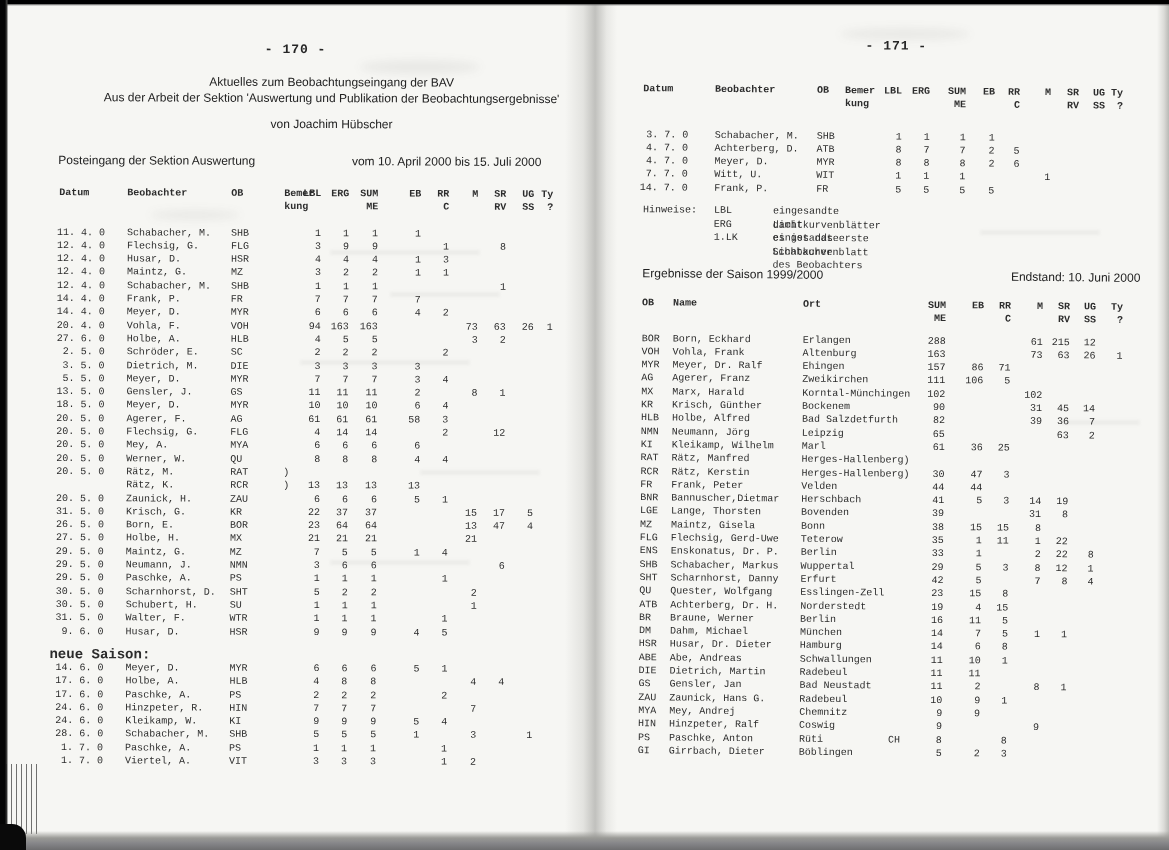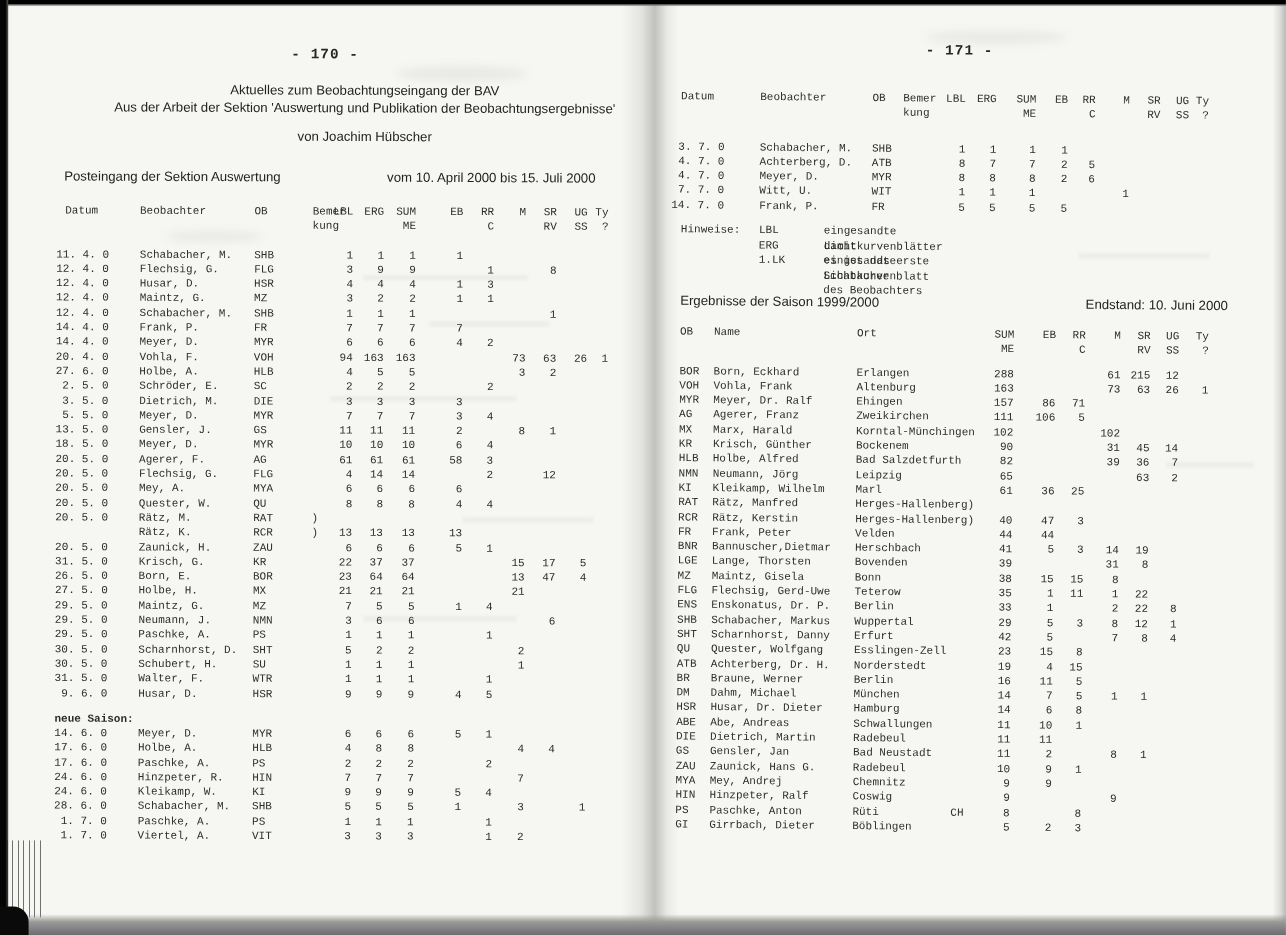--- a/index.html
+++ b/index.html
@@ -15,36 +15,36 @@
         background:repeating-linear-gradient(90deg,rgba(40,40,40,.65) 0 1px,rgba(240,240,238,0) 1px 5px);}
   .gutter{position:absolute;left:565px;top:0;width:52px;height:100%;
         background:linear-gradient(90deg,rgba(110,110,105,0) 0,rgba(110,110,105,.14) 35%,rgba(90,90,86,.34) 58%,rgba(110,110,105,.10) 80%,rgba(110,110,105,0) 100%);}
   .edge-right{position:absolute;right:0;top:0;width:12px;height:100%;
         background:linear-gradient(270deg,#b9b9b5 0,rgba(185,185,181,.45) 5px,rgba(185,185,181,0) 12px);}
   .smudge{position:absolute;background:rgba(70,70,66,.07);border-radius:50%;filter:blur(4px);}
   .ghostline{position:absolute;height:5px;background:rgba(80,80,76,.055);filter:blur(1.5px);border-radius:2px;}
   
   .page{position:absolute;top:0;height:850px;}
   .page-left{left:8px;width:562px;}
-  .page-right{left:576px;width:557px;}
+  .page-right{left:600px;width:557px;}
   .tilt-l{position:absolute;left:0;top:0;width:100%;height:100%;transform:rotate(.22deg);transform-origin:30px 0;}
   .tilt-r{position:absolute;left:0;top:0;width:100%;height:100%;transform:rotate(.55deg);transform-origin:30px 0;}
   .abs{position:absolute;}
   .pagenum{font-size:13px;letter-spacing:1px;font-weight:bold;color:#262626;}
   .sans{font-family:"Liberation Sans","DejaVu Sans",sans-serif;font-size:12px;color:#222;}
-  .mono-s{font-size:10px;line-height:13.3px;}
+  .mono-s{font-size:14px;line-height:13.3px;}
   .bold{font-weight:bold;}
   
   table.doc{border-collapse:collapse;table-layout:fixed;font-size:10px;line-height:13.3px;color:#2c2c2c;}
   table.doc th,table.doc td{padding:0;margin:0;white-space:pre;font-weight:normal;overflow:visible;}
-  table.doc thead th{vertical-align:top;text-align:right;}
+  table.doc thead th{vertical-align:top;text-align:right;font-weight:bold;}
   table.doc td{height:13.3px;text-align:right;}
   
   table.obs th:nth-child(-n+4),table.obs td:nth-child(-n+4){text-align:left;}
-  table.obs td:nth-child(1),table.obs th:nth-child(1){text-align:left;}
+  table.obs td:nth-child(1),table.obs th:nth-child(1){text-align:center;}
   table.obs th:nth-child(1){text-align:left;padding-left:8px;}
   table.obs td:nth-child(2),table.obs th:nth-child(2){padding-left:16px;}
   table.obs thead th{padding-bottom:13px;}
   table.cont td:nth-child(2),table.cont th:nth-child(2){padding-left:21px;}
   table.cont thead th{padding-bottom:19px;}
   table.season th:nth-child(-n+4),table.season td:nth-child(-n+4){text-align:left;}
   table.season thead th{padding-bottom:9px;}
   .hint-line{position:relative;height:13.5px;font-size:10px;line-height:13.5px;}
   .hint-abbr{position:absolute;left:71px;}
   .hint-text{position:absolute;left:130px;}
@@ -357,21 +357,21 @@
               <td>6</td>
               <td>6</td>
               <td></td>
               <td></td>
               <td></td>
               <td></td>
               <td></td>
             </tr>
             <tr>
               <td>20. 5. 0</td>
-              <td>Quester, W.</td>
+              <td>Werner, W.</td>
               <td>QU</td>
               <td></td>
               <td>8</td>
               <td>8</td>
               <td>8</td>
               <td>4</td>
               <td>4</td>
               <td></td>
               <td></td>
               <td></td>
@@ -1023,21 +1023,21 @@
               <td></td>
               <td></td>
               <td></td>
               <td></td>
             </tr>
             <tr>
               <td>RCR</td>
               <td>Rätz, Kerstin</td>
               <td>Herges-Hallenberg)</td>
               <td></td>
-              <td>40</td>
+              <td>30</td>
               <td>47</td>
               <td>3</td>
               <td></td>
               <td></td>
               <td></td>
               <td></td>
             </tr>
             <tr>
               <td>FR</td>
               <td>Frank, Peter</td>

